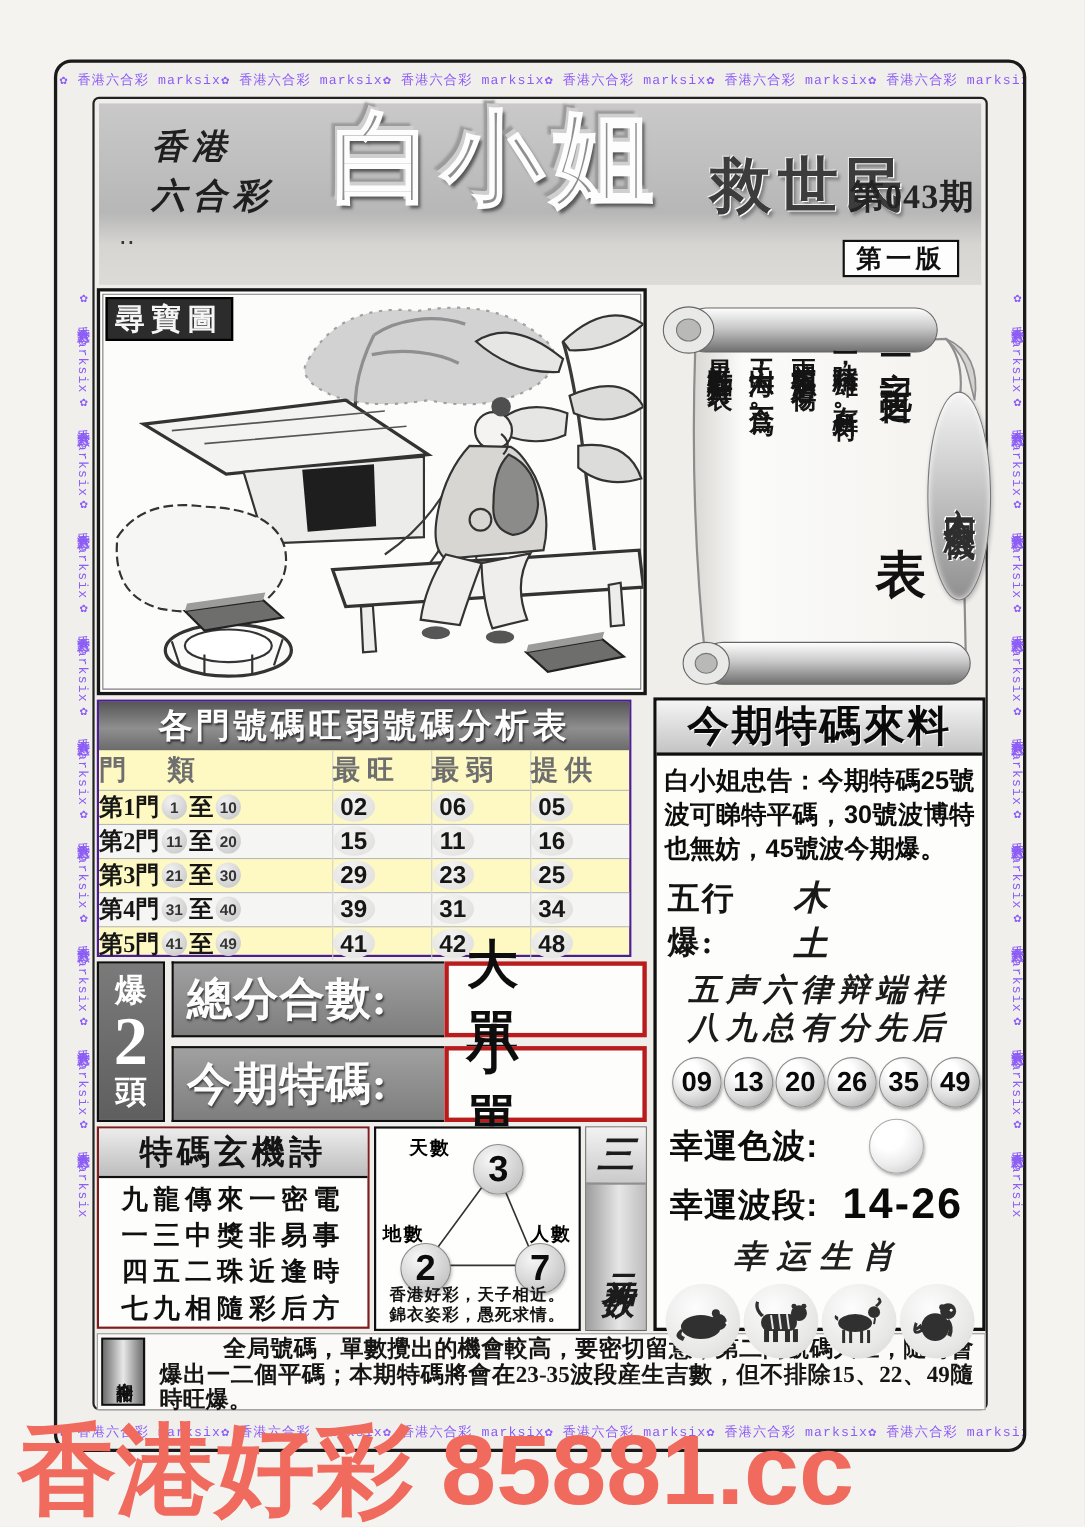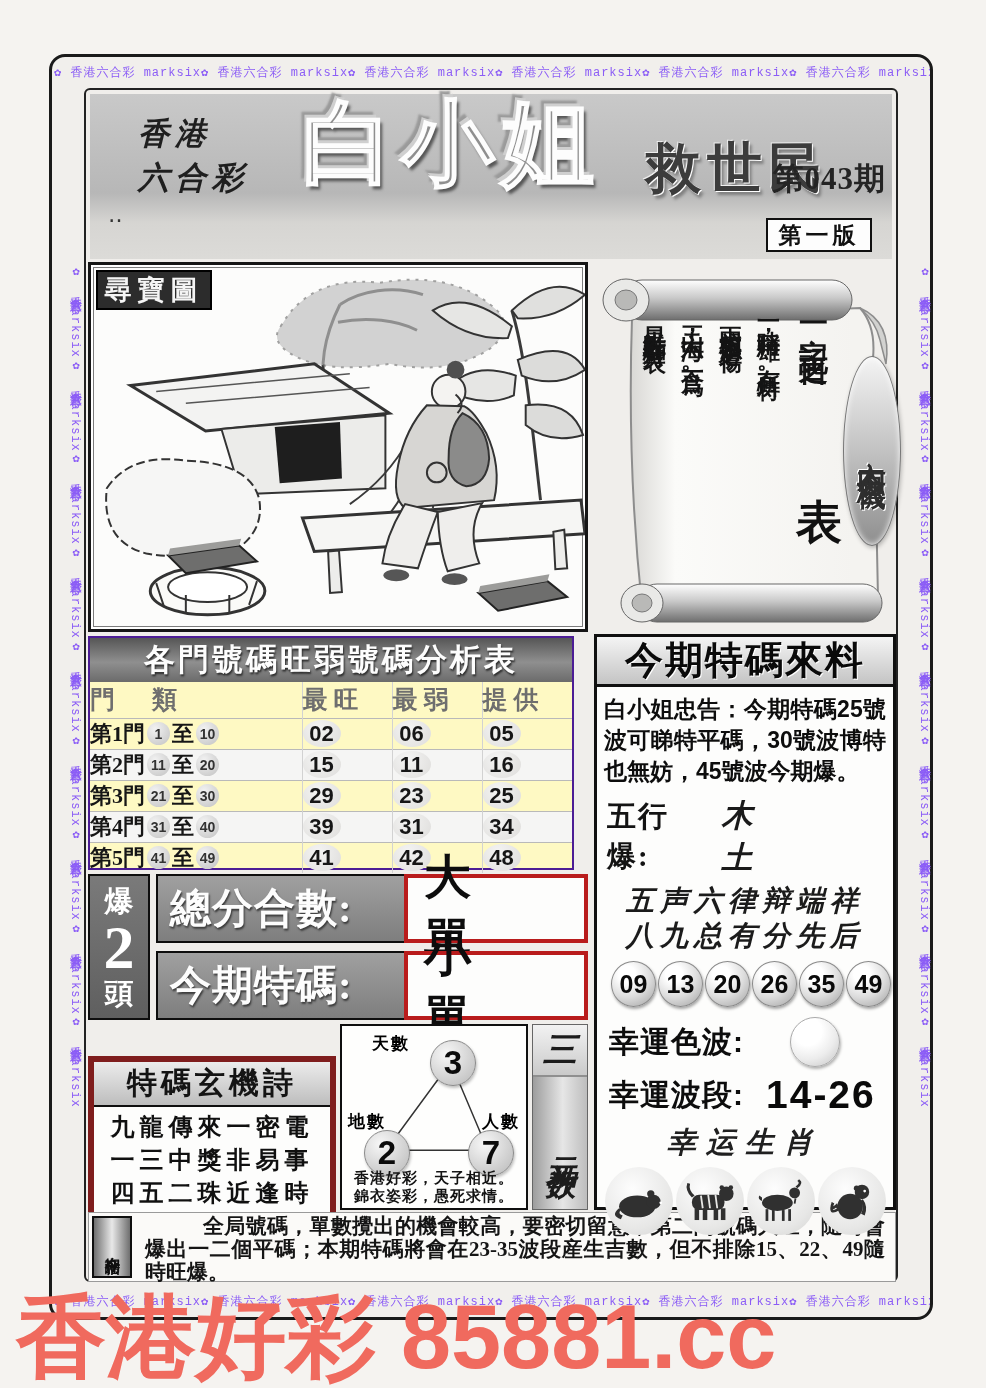--- a/index.html
+++ b/index.html
@@ -101,21 +101,21 @@
   .burst-row { height:69px; display:flex; }
   .burst-label { width:248px; background:linear-gradient(180deg,#a0a0a0,#7e7e7e); border:2px solid #0e0e0e; border-right:none;
                  color:#fdfdfd; display:flex; align-items:center; padding-left:12px;
                  font-family:"Liberation Serif","DejaVu Serif",serif; font-weight:900; font-size:41px; letter-spacing:1px;
                  text-shadow:1px 2px 2px #3a3a3a; white-space:nowrap; }
   .burst-value { flex:1; background:#fdfdfc; border:4px solid #b91c1c; color:#0d0d0d; display:flex; align-items:center;
                  justify-content:center; font-family:"Liberation Serif","DejaVu Serif",serif; font-weight:900;
                  font-size:47px; letter-spacing:26px; padding-left:16px; }
 
   
-  .poem { position:absolute; left:88px; top:1024px; width:248px; height:184px; border:6px solid #7f1d1d; background:#fdfdfc;margin-top:32px; }
+  .poem { position:absolute; left:88px; top:1024px; width:248px; height:184px; border:2px solid #7f1d1d; background:#fdfdfc; }
   .poem-title { height:45px; background:linear-gradient(180deg,#ececec,#bdbdbd); border-bottom:2px solid #0f0f0f;
                 display:flex; align-items:center; justify-content:center; font-family:"Liberation Serif","DejaVu Serif",serif;
                 font-weight:900; font-size:30px; letter-spacing:4px; color:#141414; }
   .poem-lines { padding-top:4px; }
   .poem-line { text-align:center; font-family:"Liberation Serif","DejaVu Serif",serif; font-weight:900;
                font-size:24px; letter-spacing:5px; line-height:33px; color:#101010; white-space:nowrap; }
 
   .trinity { position:absolute; left:340px; top:1024px; width:188px; height:186px; border:2px solid #0f0f0f; background:#fefefd; }
   .trinity svg.lines { position:absolute; inset:0; }
   .tlabel { position:absolute; font-family:"Liberation Serif","DejaVu Serif",serif; font-weight:700; font-size:17px; color:#000000; letter-spacing:2px; }

